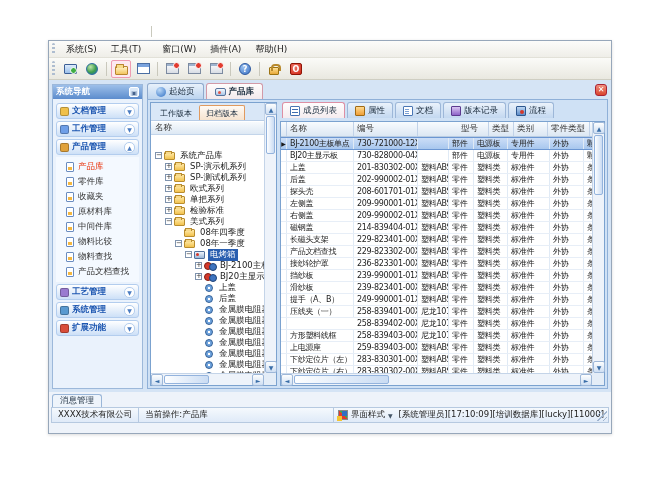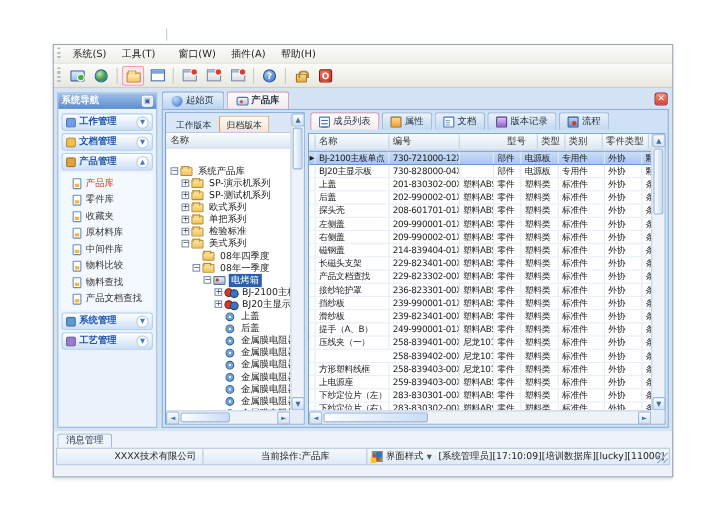--- a/index.html
+++ b/index.html
@@ -128,21 +128,21 @@
   .tr{height:12px;display:flex;border-bottom:1px solid #e7eef7;}
   .td{border-right:1px solid #e0eaf5;font-size:8px;color:#222;display:flex;align-items:center;
     padding-left:3px;flex:none;white-space:nowrap;overflow:hidden;letter-spacing:-0.3px;}
   .tr.sel{background:linear-gradient(#ccdef7,#a8c7ee);border-top:1px solid #6b96d2;border-bottom:1px solid #6b96d2;height:13px;}
   .ind{justify-content:center;padding-left:0;color:#1a1a1a;font-size:6px;}
   
   .msgtab{position:absolute;left:3px;bottom:26px;height:13px;padding:0 7px;font-size:8.5px;color:#234;
     background:#eef4fb;border:1px solid #9ab6d8;border-bottom:none;border-radius:3px 3px 0 0;display:flex;align-items:center;}
   .statusbar{position:absolute;left:2px;right:2px;bottom:10px;height:16px;background:linear-gradient(#f5f9fd,#dfeaf8);
     border:1px solid #b6c9e0;display:flex;align-items:center;font-size:8.5px;color:#222;}
-  .st-seg{border-right:1px solid #b6c9e0;height:100%;display:flex;align-items:center;padding:0 6px;white-space:nowrap;margin-left:46px;}
+  .st-seg{border-right:1px solid #b6c9e0;height:100%;display:flex;align-items:center;padding:0 6px;white-space:nowrap;}
   .st-right{margin-left:auto;display:flex;align-items:center;height:100%;border-left:1px solid #b6c9e0;padding:0 4px;}
   .sty-ico{width:10px;height:10px;margin-right:3px;background:
      linear-gradient(45deg,#e23b2e 0 50%,#3fae44 50%);position:relative;border:1px solid #888;}
   .sty-ico::after{content:"";position:absolute;right:0;top:0;width:5px;height:5px;background:#2f6fc4;box-shadow:-5px 5px #f4c530;}
   .drop{font-size:6px;color:#456;margin:0 6px 0 3px;}
   .sizegrip{position:absolute;right:1px;bottom:1px;width:10px;height:10px;
     background:repeating-linear-gradient(135deg,transparent 0 3px,#9fb4cf 3px 4px);}
 </style>
 </head>
 <body>
@@ -203,27 +203,27 @@
 
   <div class="content">
 
     <div class="sidebar">
       <div class="sb-header">
         <span>系统导航</span>
         <span class="sb-btn">▣</span>
       </div>
       <div class="sb-body" id="sb-sections">
           <div class="sb-sec">
+            <span class="sb-ico" style="background: rgb(240, 192, 74);"></span>
+            <span>文档管理</span>
+            <span class="chev">▼</span>
+          </div>
+          <div class="sb-sec">
             <span class="sb-ico" style="background: rgb(111, 159, 232);"></span>
             <span>工作管理</span>
-            <span class="chev">▼</span>
-          </div>
-          <div class="sb-sec">
-            <span class="sb-ico" style="background: rgb(240, 192, 74);"></span>
-            <span>文档管理</span>
             <span class="chev">▼</span>
           </div>
           <div class="sb-sec">
             <span class="sb-ico" style="background: rgb(224, 162, 60);"></span>
             <span>产品管理</span>
             <span class="chev">▲</span>
           </div>
           <div class="sb-items">
             <div class="sb-item">
               <span class="pg"></span>
@@ -252,27 +252,32 @@
             <div class="sb-item">
               <span class="pg"></span>
               <span>物料查找</span>
             </div>
             <div class="sb-item">
               <span class="pg"></span>
               <span>产品文档查找</span>
             </div>
           </div>
           <div class="sb-sec">
+            <span class="sb-ico" style="background: rgb(154, 123, 208);"></span>
+            <span>工艺管理</span>
+            <span class="chev">▼</span>
+          </div>
+          <div class="sb-sec">
             <span class="sb-ico" style="background: rgb(90, 154, 208);"></span>
             <span>系统管理</span>
             <span class="chev">▼</span>
           </div>
           <div class="sb-sec">
-            <span class="sb-ico" style="background: rgb(154, 123, 208);"></span>
-            <span>工艺管理</span>
+            <span class="sb-ico" style="background: rgb(216, 77, 58);"></span>
+            <span>扩展功能</span>
             <span class="chev">▼</span>
           </div>
         </div>
     </div>
 
     <div class="main">
       <div class="doctabs" id="doc-tabs">
           <div class="doctab">
             <span class="dt-ico1"></span>
             <span>起始页</span>

